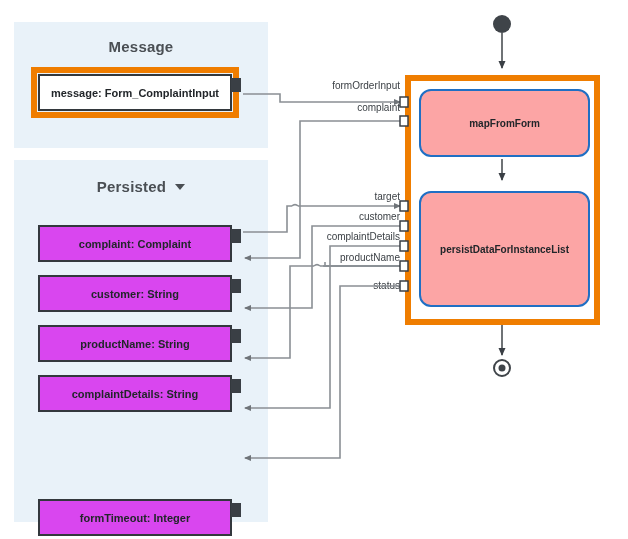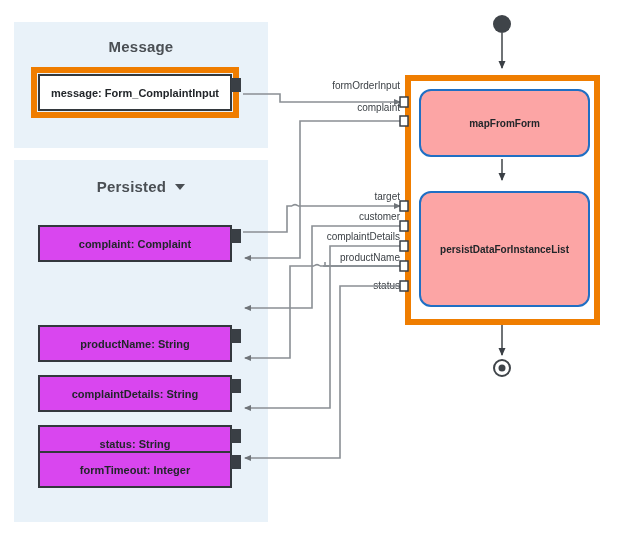--- a/index.html
+++ b/index.html
@@ -145,33 +145,33 @@
   <div class="panel" id="panel-persisted">
     <div class="panel-title" id="title-persisted">
       <span>Persisted</span><span class="caret"></span>
     </div>
   </div>
 
   <div class="varbox" style="top:225px;">
     <span>complaint: Complaint</span>
     <span class="port-sq"></span>
   </div>
+  <div class="varbox" style="top:275px;">
+    <span>customer: String</span>
+    <span class="port-sq"></span>
+  </div>
   <div class="varbox" style="top:325px;">
     <span>productName: String</span>
     <span class="port-sq"></span>
   </div>
   <div class="varbox" style="top:375px;">
     <span>complaintDetails: String</span>
     <span class="port-sq"></span>
   </div>
-  <div class="varbox" style="top:425px;">
-    <span>status: String</span>
-    <span class="port-sq"></span>
-  </div>
-  <div class="varbox" style="top:451px;">
+  <div class="varbox" style="top:499px;">
     <span>formTimeout: Integer</span>
     <span class="port-sq"></span>
   </div>
 
   <div id="flow-container">
     <div class="flow-node" id="node-mapfromform">
       <span>mapFromForm</span>
     </div>
     <div class="flow-node" id="node-persistdata">
       <span>persistDataForInstanceList</span>

